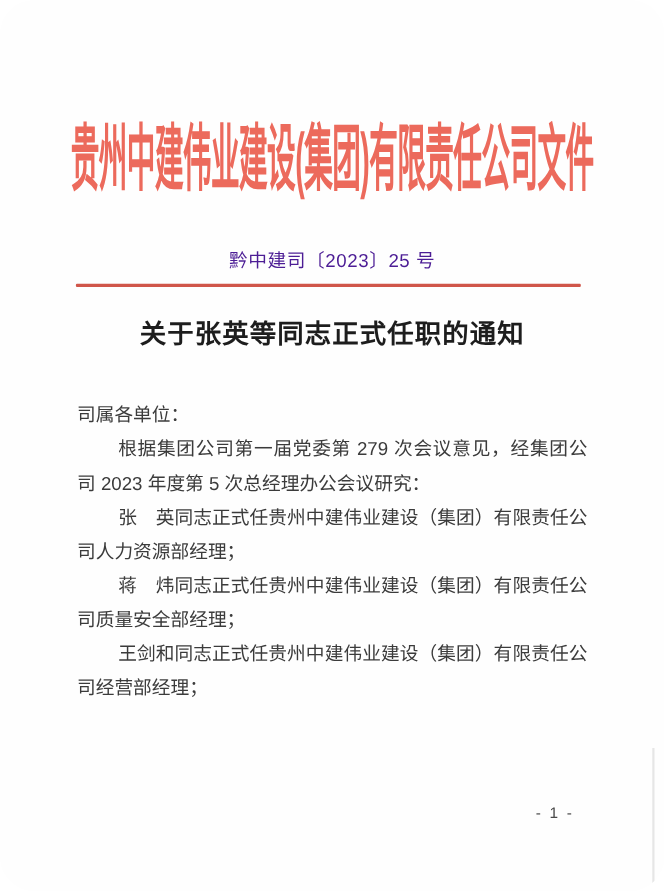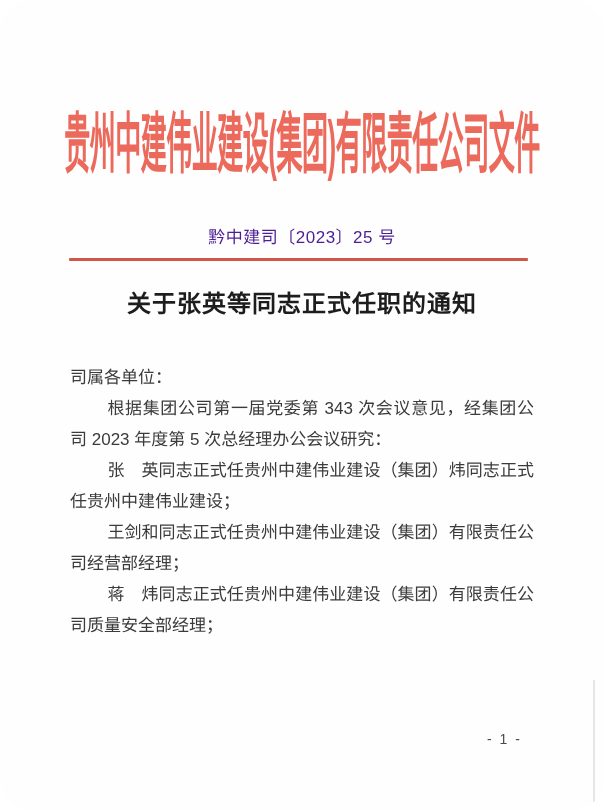--- a/index.html
+++ b/index.html
@@ -118,23 +118,23 @@
   </div>
 
   <div class="doc-number">黔中建司〔2023〕25 号</div>
 
   <div class="red-rule"></div>
 
   <div class="doc-title">关于张英等同志正式任职的通知</div>
 
   <div class="body-block">
     <p>司属各单位：</p>
-    <p class="indent">根据集团公司第一届党委第 343 次会议意见，经集团公司 2023 年度第 5 次总经理办公会议研究：</p>
-    <p class="indent">张　英同志正式任贵州中建伟业建设（集团）炜同志正式任贵州中建伟业建设；</p>
+    <p class="indent">根据集团公司第一届党委第 279 次会议意见，经集团公司 2023 年度第 5 次总经理办公会议研究：</p>
+    <p class="indent">张　英同志正式任贵州中建伟业建设（集团）有限责任公司人力资源部经理；</p>
+    <p class="indent">蒋　炜同志正式任贵州中建伟业建设（集团）有限责任公司质量安全部经理；</p>
     <p class="indent">王剑和同志正式任贵州中建伟业建设（集团）有限责任公司经营部经理；</p>
-    <p class="indent">蒋　炜同志正式任贵州中建伟业建设（集团）有限责任公司质量安全部经理；</p>
   </div>
 
   <div class="page-number">- 1 -</div>
 
   <div class="scan-edge"></div>
 
 </div>
 
 </body></html>

